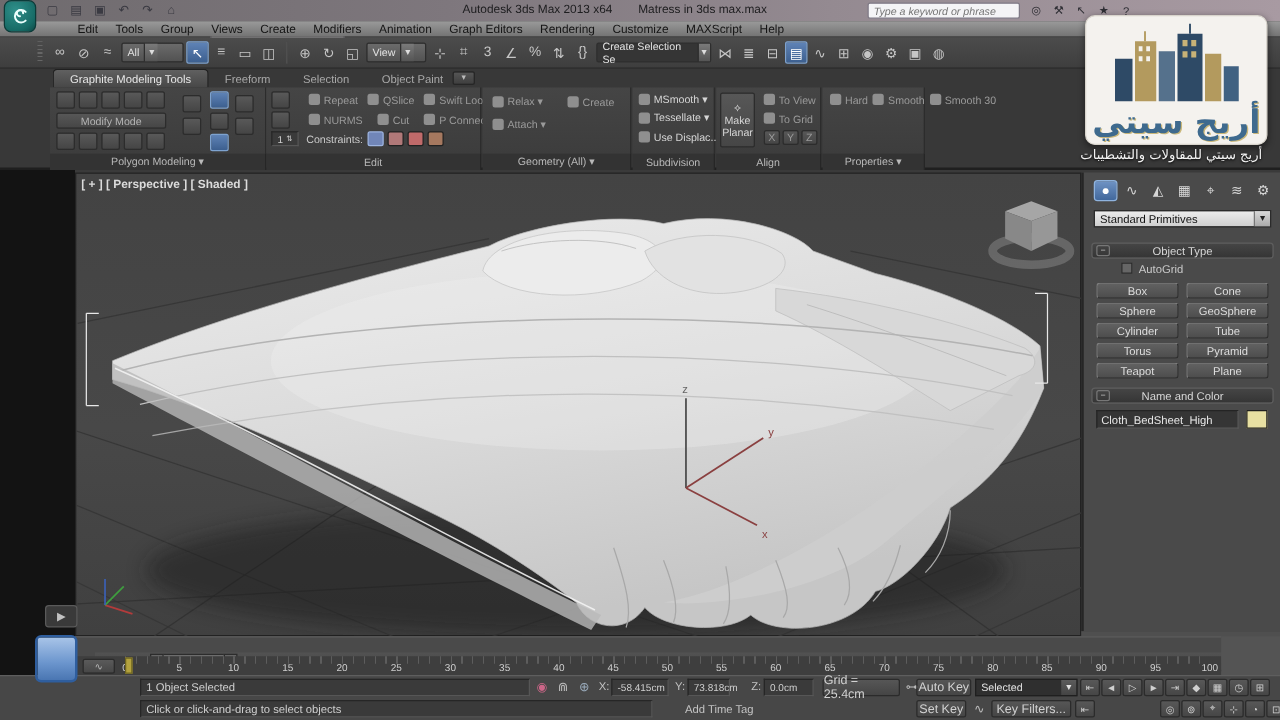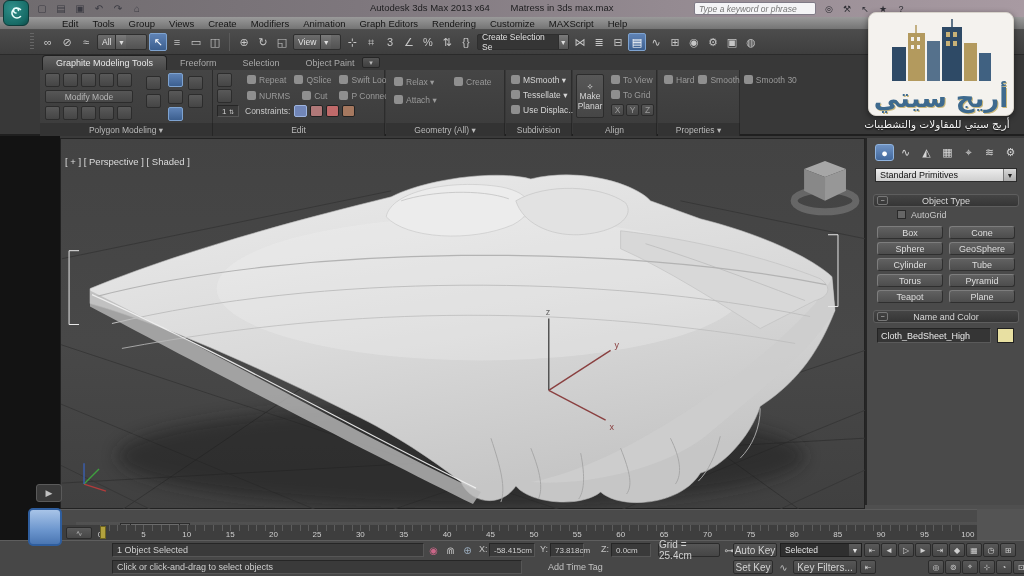--- a/index.html
+++ b/index.html
@@ -69,21 +69,21 @@
   .chips .chip:nth-child(2){ background:#b07878; }
   .chips .chip:nth-child(3){ background:#c06a6a; }
   .chips .chip:nth-child(4){ background:#a5785f; }
   .gridbtn { background:linear-gradient(#575757,#464646); border:1px solid #2c2c2c; border-radius:2px; color:#b5b5b5;
     font-size:8.5px; display:flex; align-items:center; justify-content:center; }
 
   
   #left-strip { position:absolute; left:0; top:136px; width:60px; height:404px; background:#131313; }
   #viewport { position:absolute; left:60px; top:138px; width:805px; height:371px;
     background:linear-gradient(#434343,#484848 55%,#404040); border:1px solid #222; }
-  #vp-label { position:absolute; left:4px; top:17px; color:#dcdcdc; font-size:9.5px; z-index:5; }
+  #vp-label { position:absolute; left:4px; top:3px; color:#dcdcdc; font-size:9.5px; z-index:5;font-weight:bold; }
   #overlay-play { position:absolute; left:36px; top:484px; width:26px; height:18px; background:#3a3a3a; border:1px solid #5a5a5a;
     border-radius:3px; color:#c2c2c2; font-size:9px; display:flex; align-items:center; justify-content:center; z-index:40; }
   #overlay-square { position:absolute; left:28px; top:508px; width:34px; height:38px; border-radius:5px;
     background:linear-gradient(#a8c4e8,#6b95cd 60%,#4a76b2); border:2px solid #2f5e9e; z-index:40; }
 
   
   #cmdpanel { position:absolute; left:865px; top:138px; width:159px; height:367px; background:#4a4a4a; border-left:2px solid #262626; }
   #cats { position:absolute; left:8px; top:6px; display:flex; gap:2px; }
   .cat { width:19px; height:17px; display:flex; align-items:center; justify-content:center; color:#d5d5d5; font-size:11px; border-radius:3px; }
   .cat.active { background:linear-gradient(#6f93c4,#42689c); border:1px solid #8fb3de; color:#fff; }

